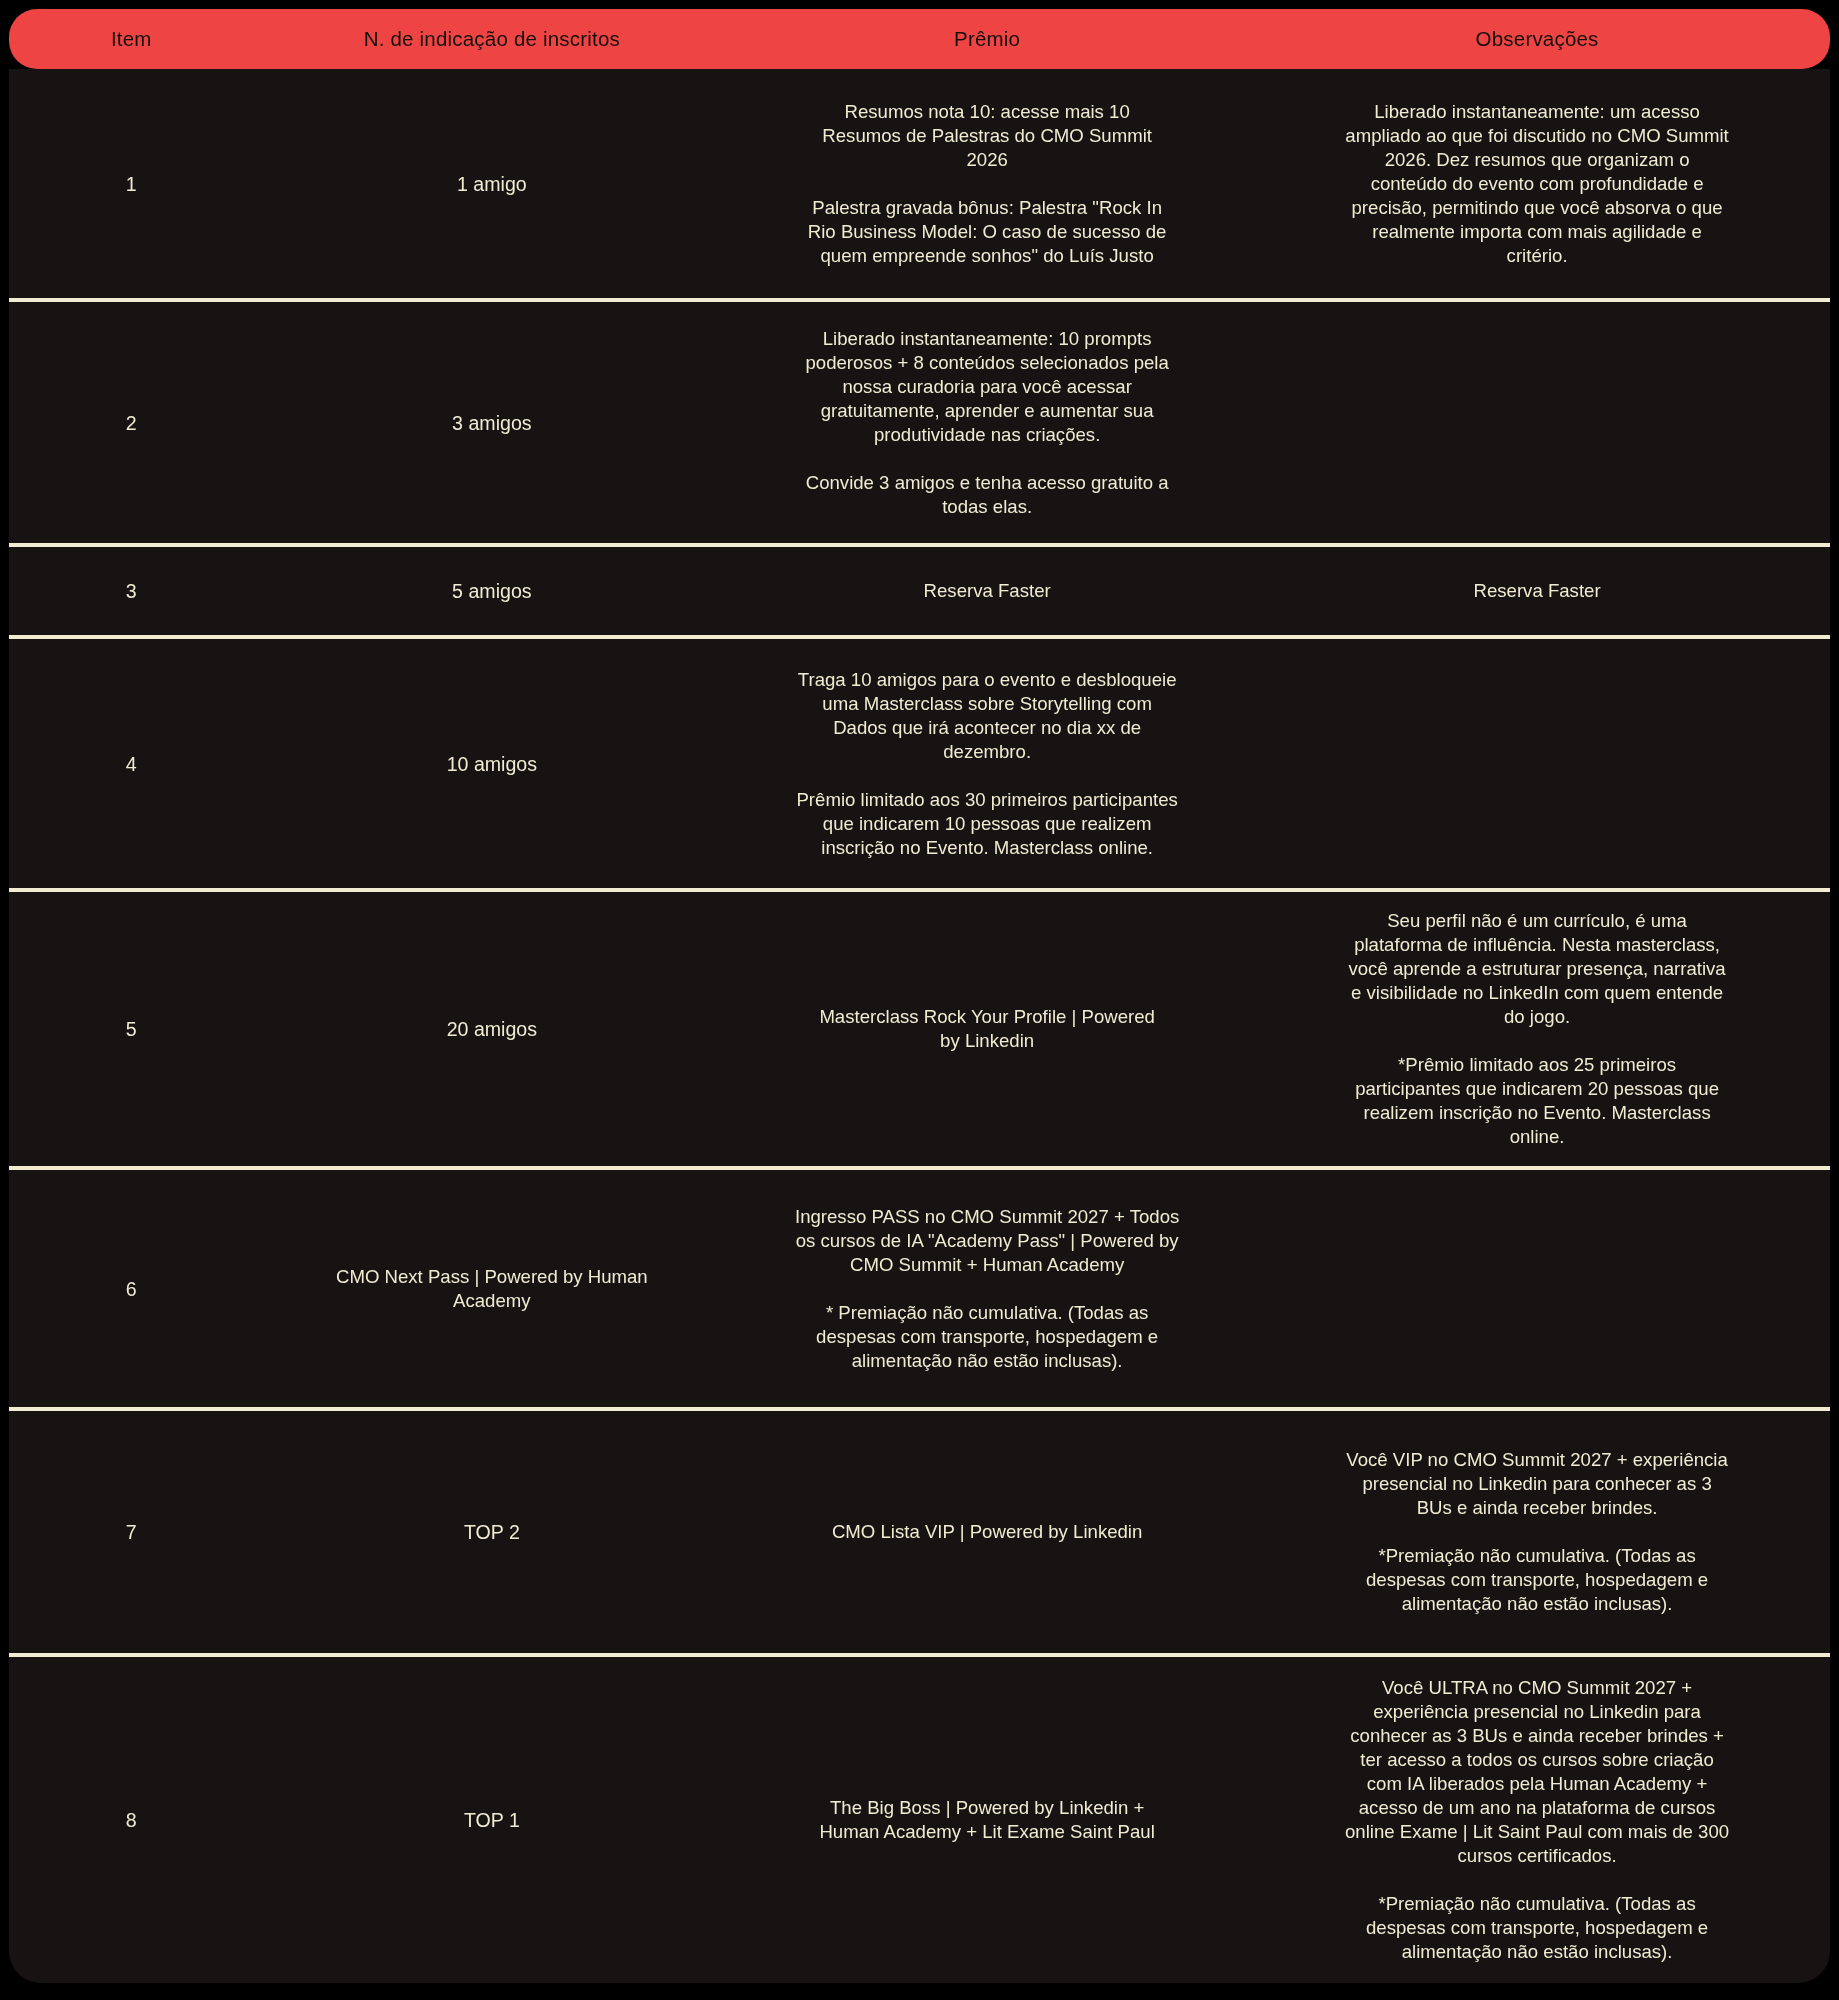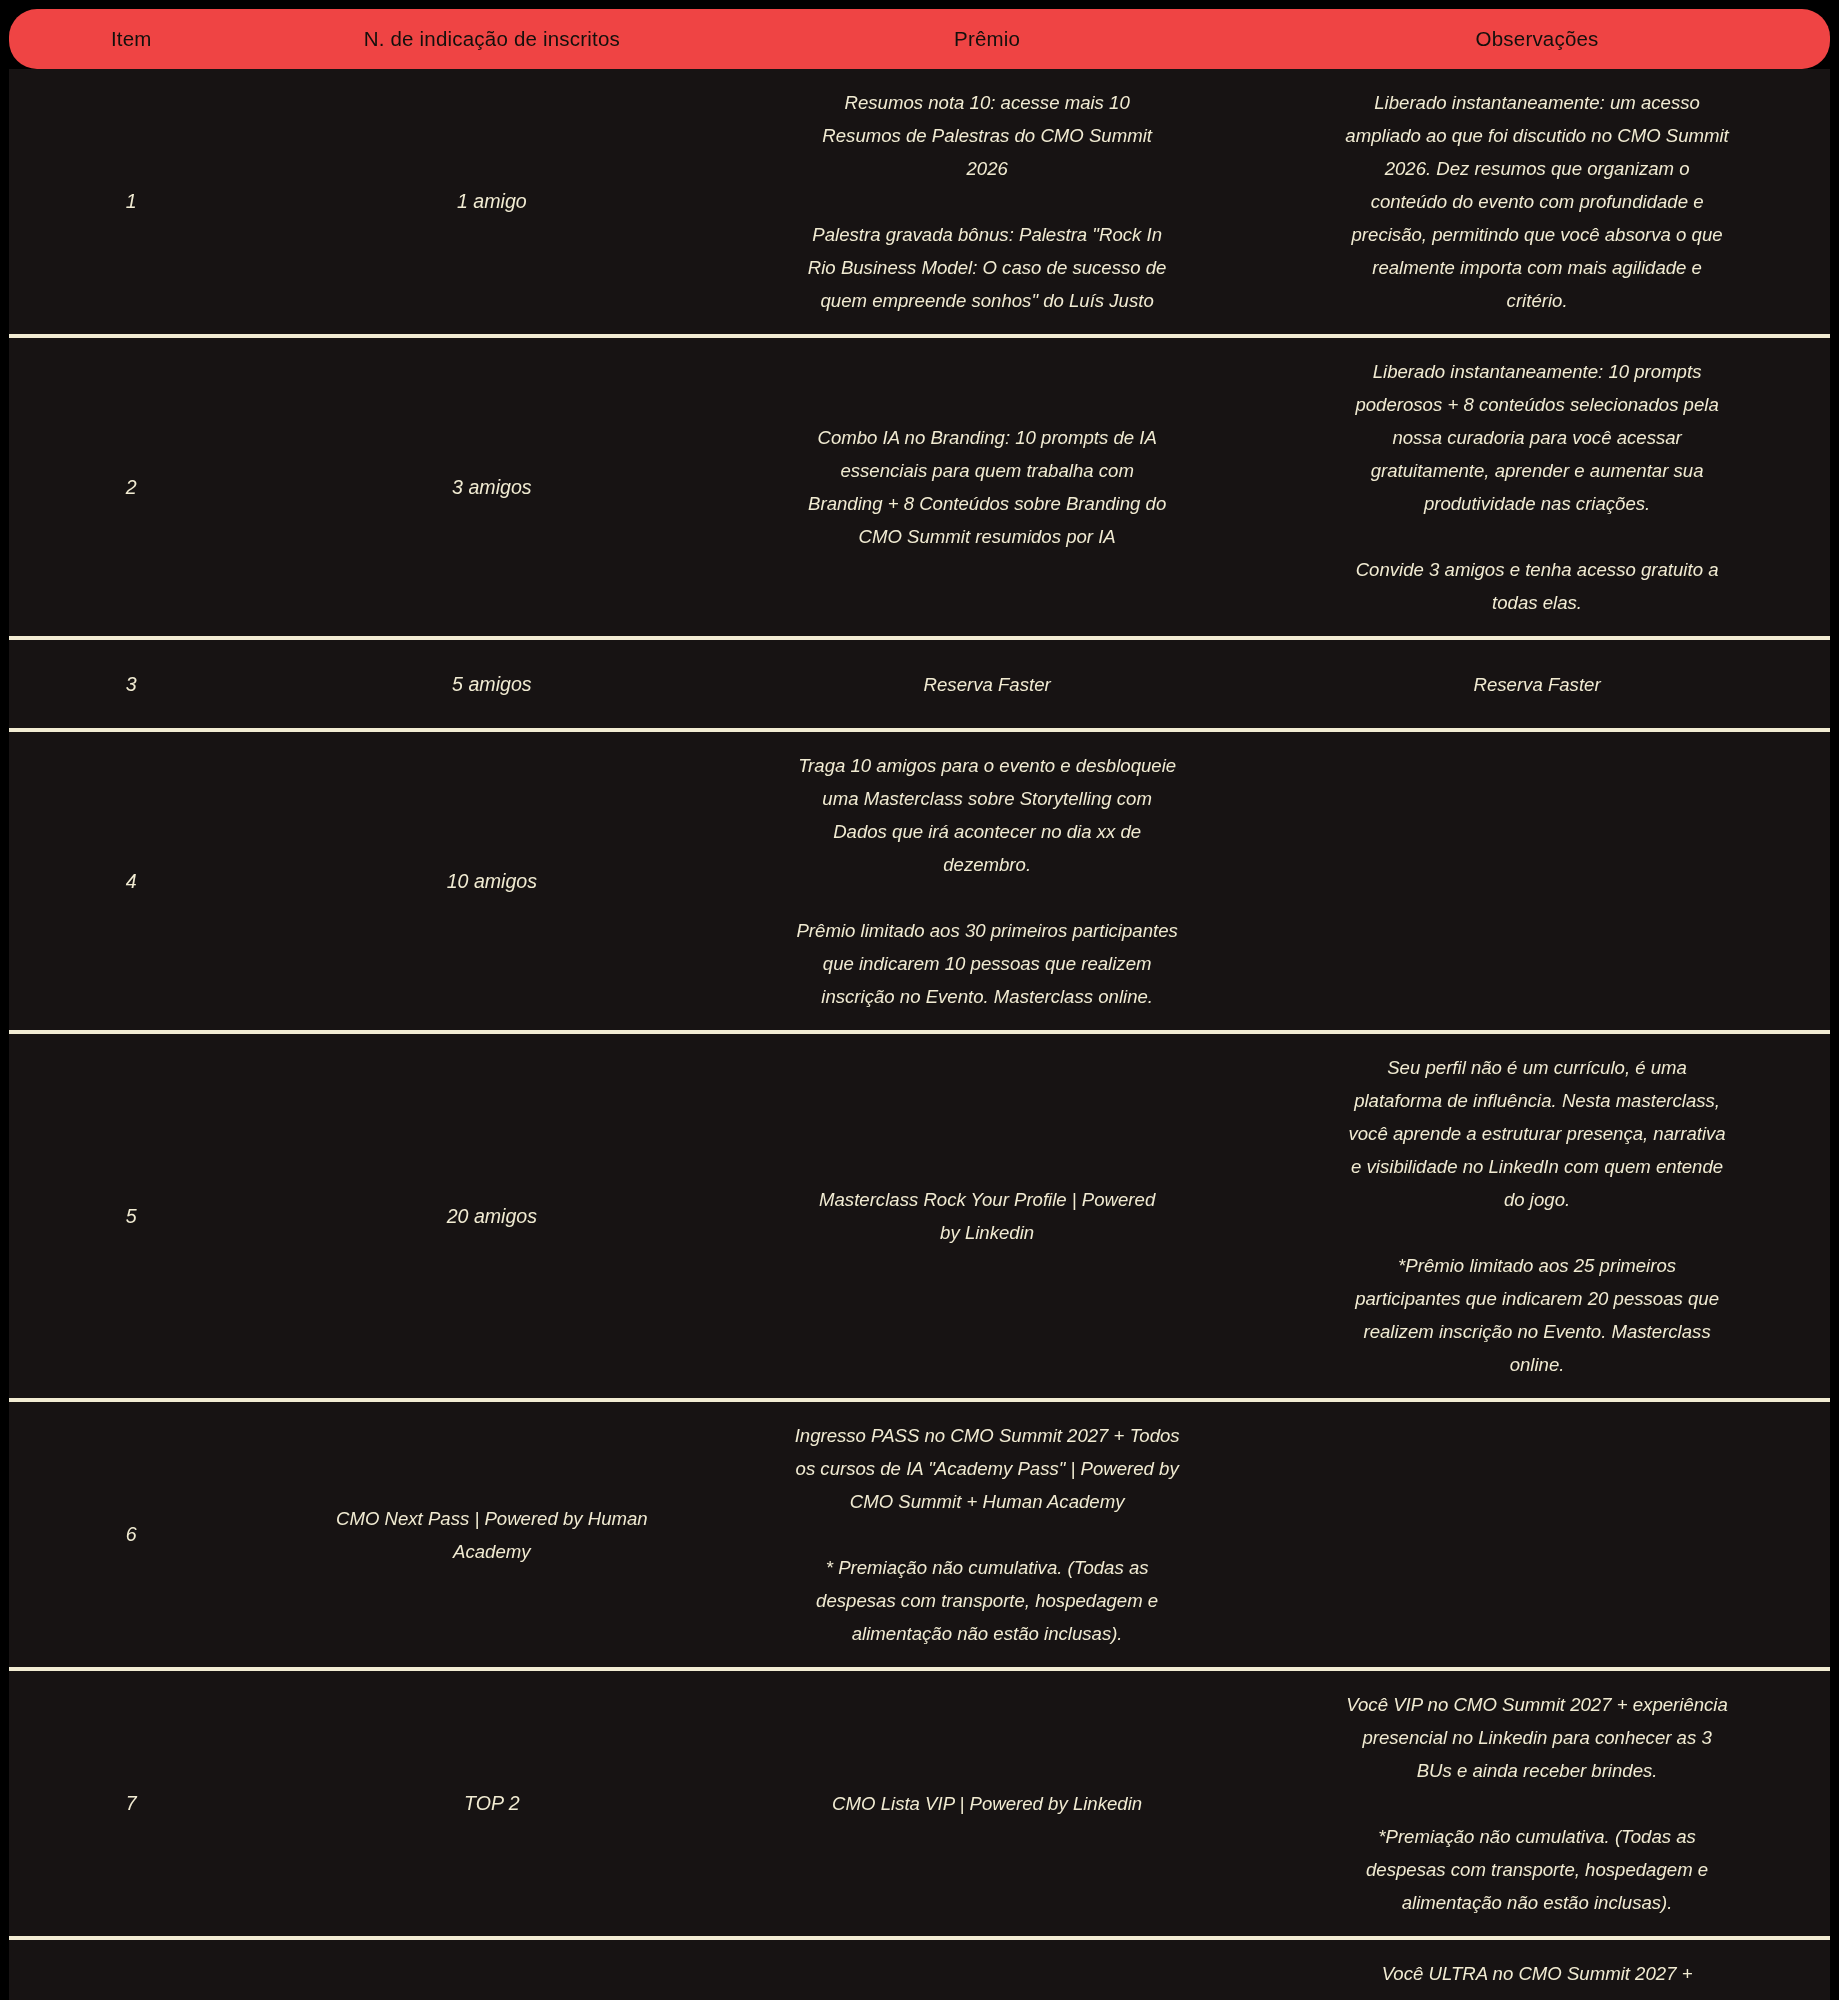--- a/index.html
+++ b/index.html
@@ -27,22 +27,22 @@
   .trow + .trow{border-top:4.7px solid #f2ecd3;}
   .trow:nth-child(1){min-height:229px;}
   .trow:nth-child(2){min-height:241px;}
   .trow:nth-child(3){min-height:88px;}
   .trow:nth-child(4){min-height:249px;}
   .trow:nth-child(5){min-height:274px;}
   .trow:nth-child(6){min-height:237px;}
   .trow:nth-child(7){min-height:242px;}
   .trow:nth-child(8){min-height:326px;}
   .cell{
-    text-align:center;font-size:18.6px;line-height:33px;
-    white-space:pre-line;padding:17px 0;font-style:italic;
+    text-align:center;font-size:18.6px;line-height:24px;
+    white-space:pre-line;padding:17px 0;
   }
   .cell.item,.cell.count{font-size:19.6px;}
   .cell.prize .txt{max-width:359px;margin:0 auto;}
   .cell.notes .txt{max-width:386px;margin:0 auto;}
   .txt{display:block;white-space:pre-line;}
 </style>
 </head>
 <body>
 
 <div class="table-wrap">
@@ -61,21 +61,20 @@
       <div class="cell count"><span class="txt">1 amigo</span></div>
       <div class="cell prize"><span class="txt">Resumos nota 10: acesse mais 10 Resumos de Palestras do CMO Summit 2026
 
 Palestra gravada bônus: Palestra "Rock In Rio Business Model: O caso de sucesso de quem empreende sonhos" do Luís Justo</span></div>
       <div class="cell notes"><span class="txt">Liberado instantaneamente: um acesso ampliado ao que foi discutido no CMO Summit 2026. Dez resumos que organizam o conteúdo do evento com profundidade e precisão, permitindo que você absorva o que realmente importa com mais agilidade e critério.</span></div>
     </div>
 
     <div class="trow">
       <div class="cell item"><span class="txt">2</span></div>
       <div class="cell count"><span class="txt">3 amigos</span></div>
-      <div class="cell prize"><span class="txt">Combo IA no Branding: 10 prompts de IA essenciais para quem trabalha com Branding + 8 Conteúdos sobre Branding do CMO Summit resumidos por IA</span></div>
       <div class="cell notes"><span class="txt">Liberado instantaneamente: 10 prompts poderosos + 8 conteúdos selecionados pela nossa curadoria para você acessar gratuitamente, aprender e aumentar sua produtividade nas criações.
 
 Convide 3 amigos e tenha acesso gratuito a todas elas.</span></div>
     </div>
 
     <div class="trow">
       <div class="cell item"><span class="txt">3</span></div>
       <div class="cell count"><span class="txt">5 amigos</span></div>
       <div class="cell prize"><span class="txt">Reserva Faster</span></div>
       <div class="cell notes"><span class="txt">Reserva Faster</span></div>

